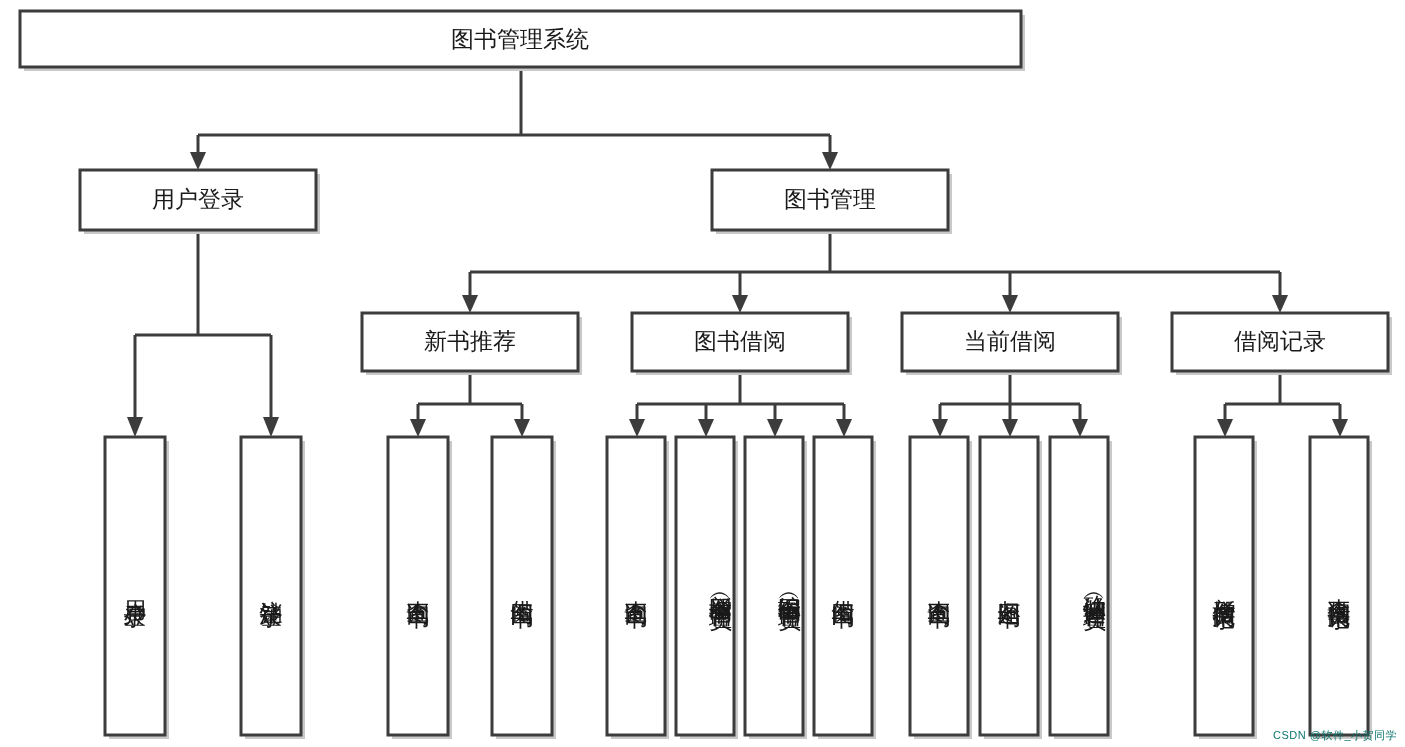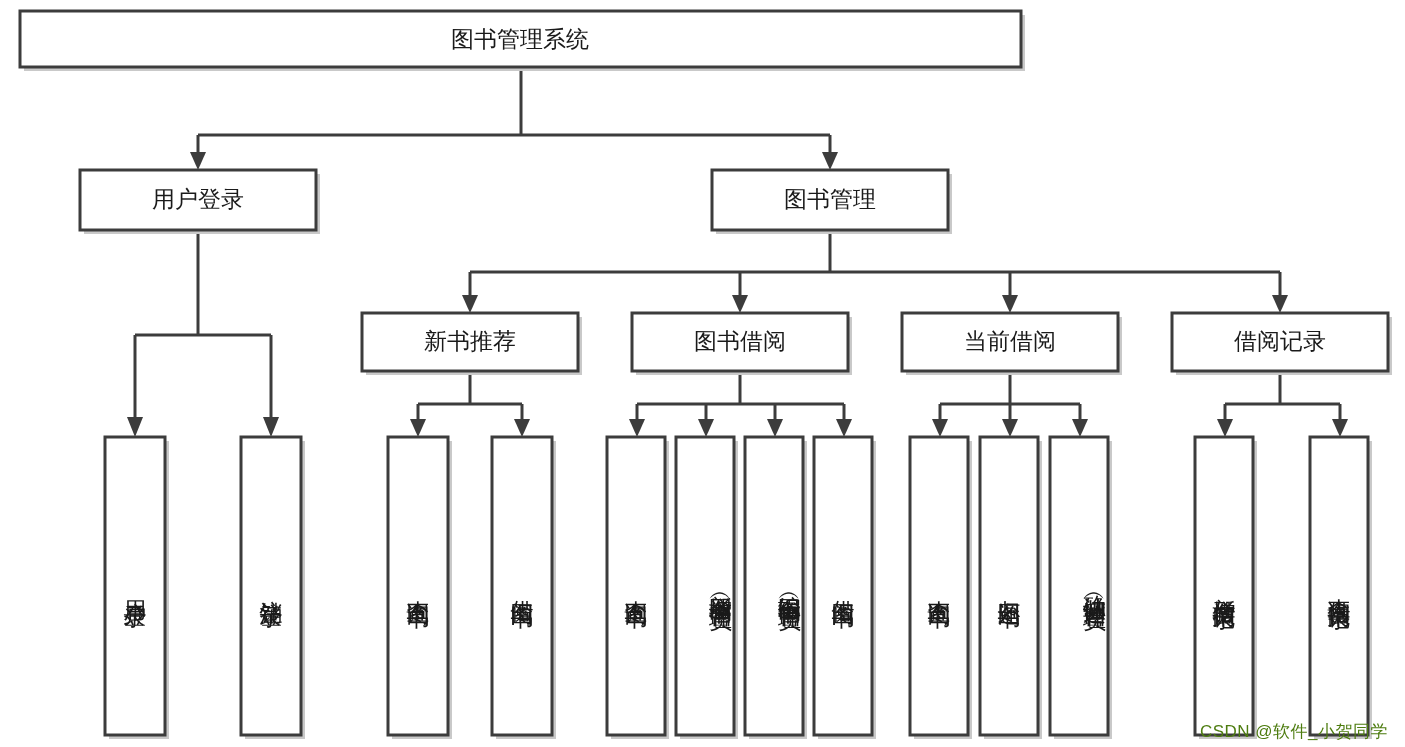--- a/index.html
+++ b/index.html
@@ -45,25 +45,25 @@
     font-family:"Liberation Sans","DejaVu Sans",sans-serif;
     font-size:23px;
     line-height:1.18;
     color:#1a1a1a;
     letter-spacing:2px;
     white-space:nowrap;
     pointer-events:none;
   }
   .watermark{
     position:absolute;
-    right:17px;
+    right:8px;
     bottom:4px;
     font-family:"Liberation Sans","DejaVu Sans",sans-serif;
-    font-size:17px;
-    color:#4d7c0f;
+    font-size:11px;
+    color:#0f766e;
     letter-spacing:0.5px;
     user-select:none;
   }
 </style>
 </head>
 <body>
 
 <div id="stage">
 
   <svg id="diagram" viewBox="0 0 1405 747">

